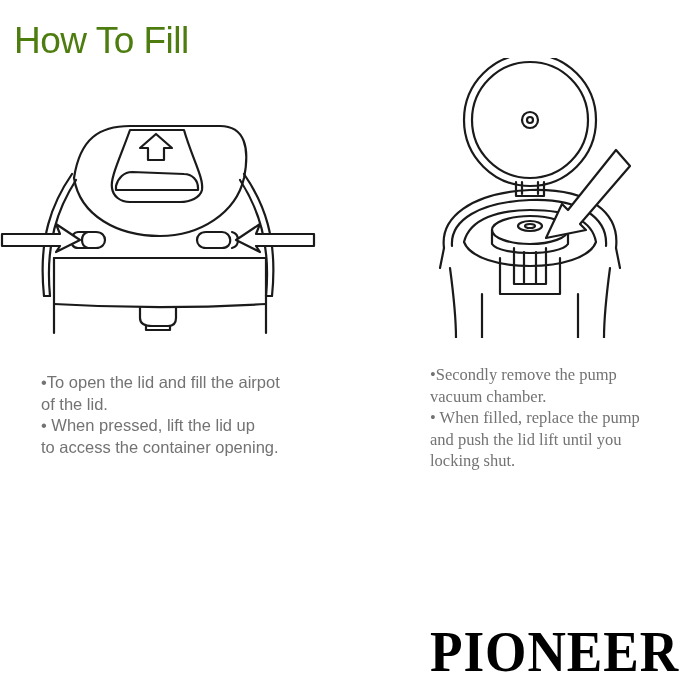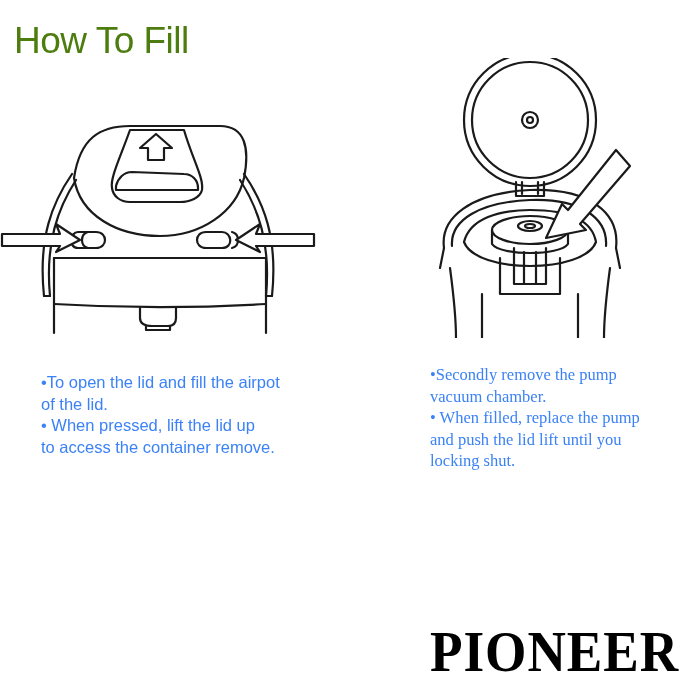--- a/index.html
+++ b/index.html
@@ -1,20 +1,20 @@
 <!DOCTYPE html>
 <html><head>
 <meta charset="utf-8">
 <style>
   html, body { margin:0; padding:0; background:#ffffff; }
   body { width:700px; height:700px; position:relative; overflow:hidden; font-family:"Liberation Sans", sans-serif; color:#1a1a1a; }
   .title { position:absolute; left:8px; top:20px; font-size:37px; font-weight:400; letter-spacing:-0.5px; color:#4d7c0f;margin-left:6px; }
   .illus { position:absolute; }
   .illus svg { display:block; }
-  .instr { position:absolute; font-size:16.5px; line-height:21.5px; color:#3b82f6; }
+  .instr { position:absolute; font-size:16.5px; line-height:21.5px; color:#737373; }
   .instr p { margin:0; }
   .brand { position:absolute; left:430px; top:624px; font-family:"Liberation Serif", serif; font-weight:900; font-size:56px; letter-spacing:1px; color:#000; transform:scaleX(0.95); transform-origin:left; line-height:1; }
   .bold { font-weight:700; }
 </style>
 </head>
 <body>
 
 <div class="title">How To Fill</div>
 
 <div class="illus" style="left:0px;top:118px;">
@@ -85,21 +85,21 @@
     <path d="M52 236 L 52 280 M148 236 L 148 280"></path>
 
     <path d="M186 92 L 200 108 L 150 166 L 156 172 L 116 180 L 132 146 L 138 152 Z" fill="#fff"></path>
   </svg>
 </div>
 
 <div class="instr" style="left:41px;top:372px;">
   <p>•To open the lid and fill the airpot</p>
   <p>of the lid.</p>
   <p>• When pressed, lift the lid up</p>
-  <p>to access the container remove.</p>
+  <p>to access the container opening.</p>
 </div>
 
 <div class="instr" style="left:430px;top:364px;font-family:Liberation Serif, serif;">
   <p>•Secondly remove the pump</p>
   <p>vacuum chamber.</p>
   <p>• When filled, replace the pump</p>
   <p>and push the lid lift until you</p>
   <p>locking shut.</p>
 </div>
 

